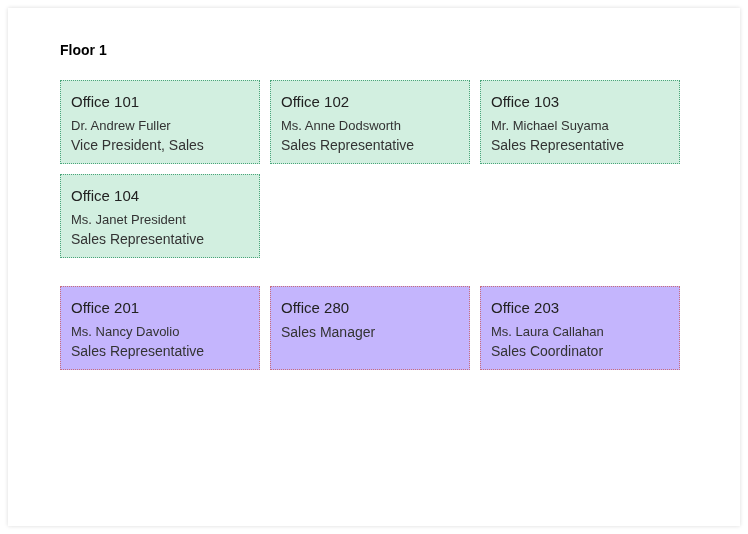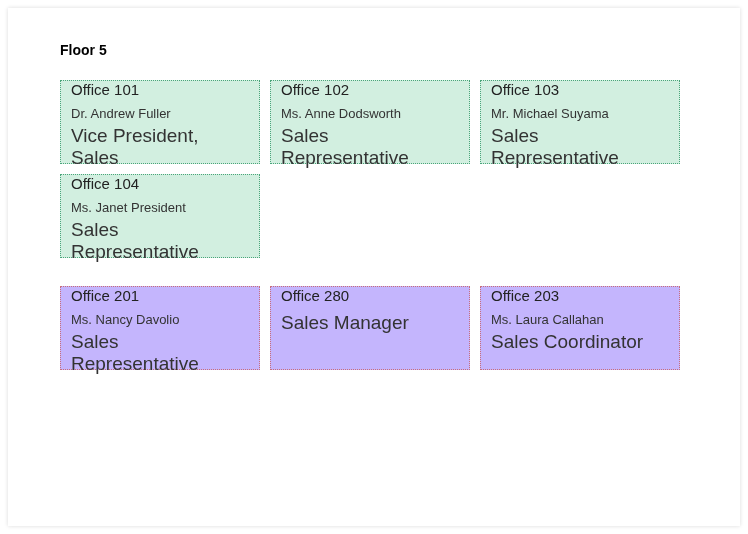--- a/index.html
+++ b/index.html
@@ -28,21 +28,21 @@
     .offices-grid {
       display: flex;
       flex-wrap: wrap;
       gap: 10px;
       margin-bottom: 28px;
     }
     .office-card {
       width: 200px;
       height: 84px;
       border: 1px dotted;
-      padding: 0 10px;
+      padding: 12px 10px;
       font-size: 13px;
       color: #333333;
     }
     .office-card.green {
       background-color: #d2efe0;
       border-color: #4aa57a;
     }
     .office-card.pink {
       background-color: #c4b5fd;
       border-color: #c96e7a;
@@ -51,34 +51,34 @@
       font-size: 15px;
       color: #222222;
       margin-bottom: 8px;
     }
     .office-person {
       font-size: 13px;
       color: #333333;
       margin-bottom: 4px;
     }
     .office-title {
-      font-size: 19px;
+      font-size: 14px;
       color: #333333;
     }
     .floor-section-2 {
       margin-top: 0;
     }
   </style>
 </head>
 <body>
 
 <div class="container">
 
   <div>
-    <div class="floor-heading">Floor 5</div>
+    <div class="floor-heading">Floor 1</div>
     <div class="offices-grid">
       <div class="office-card green">
         <div class="office-name">Office 101</div>
         <div class="office-person">Dr. Andrew Fuller</div>
         <div class="office-title">Vice President, Sales</div>
       </div>
       <div class="office-card green">
         <div class="office-name">Office 102</div>
         <div class="office-person">Ms. Anne Dodsworth</div>
         <div class="office-title">Sales Representative</div>

